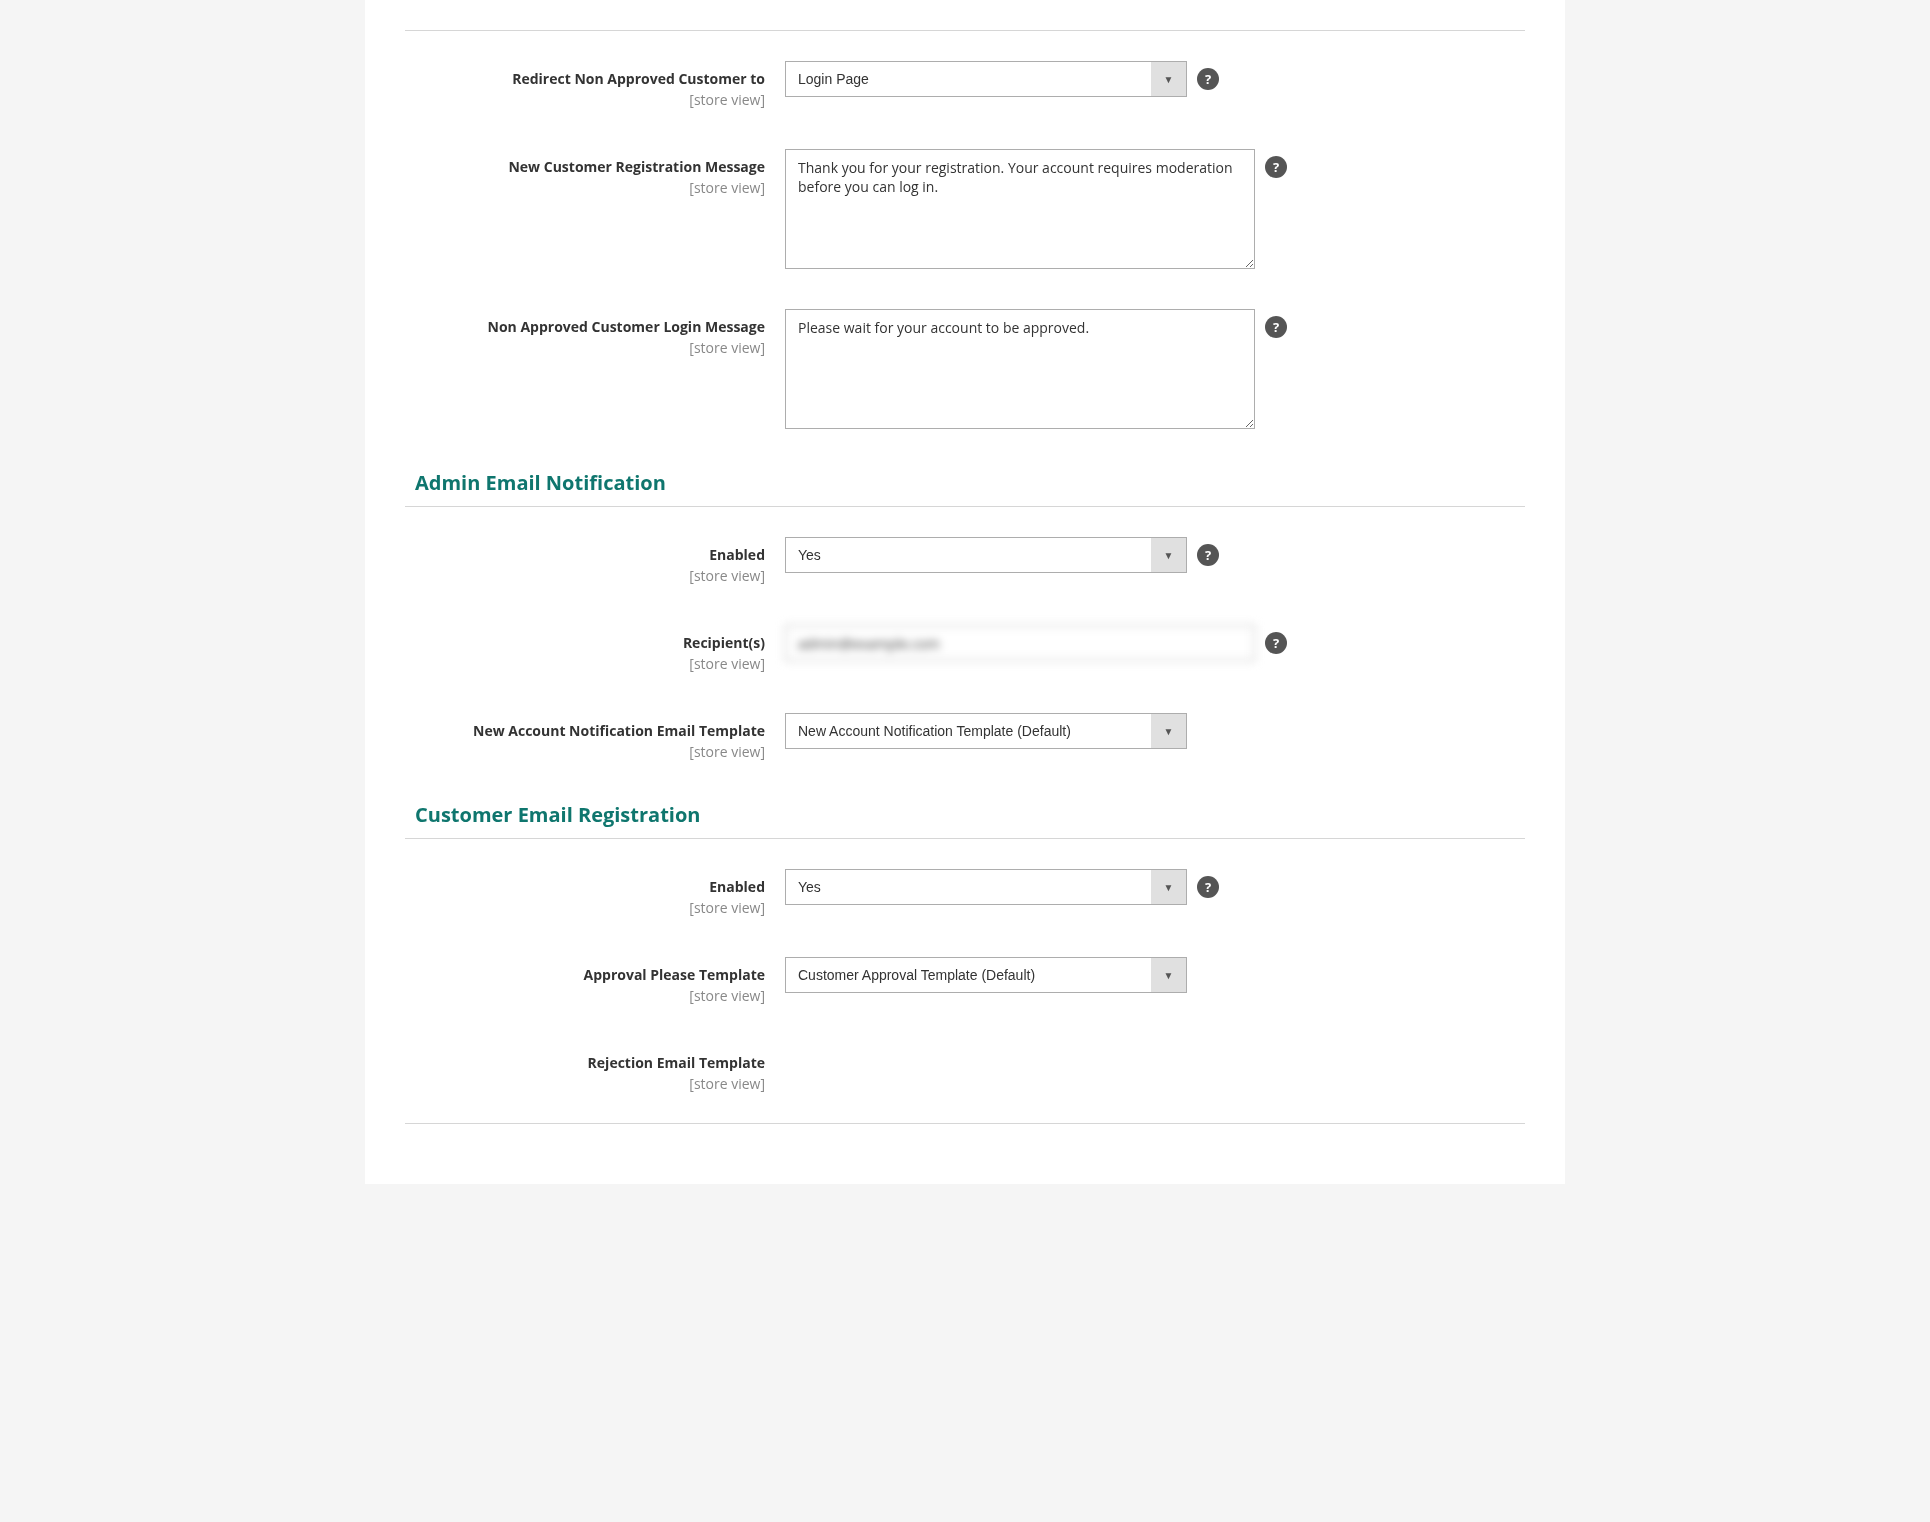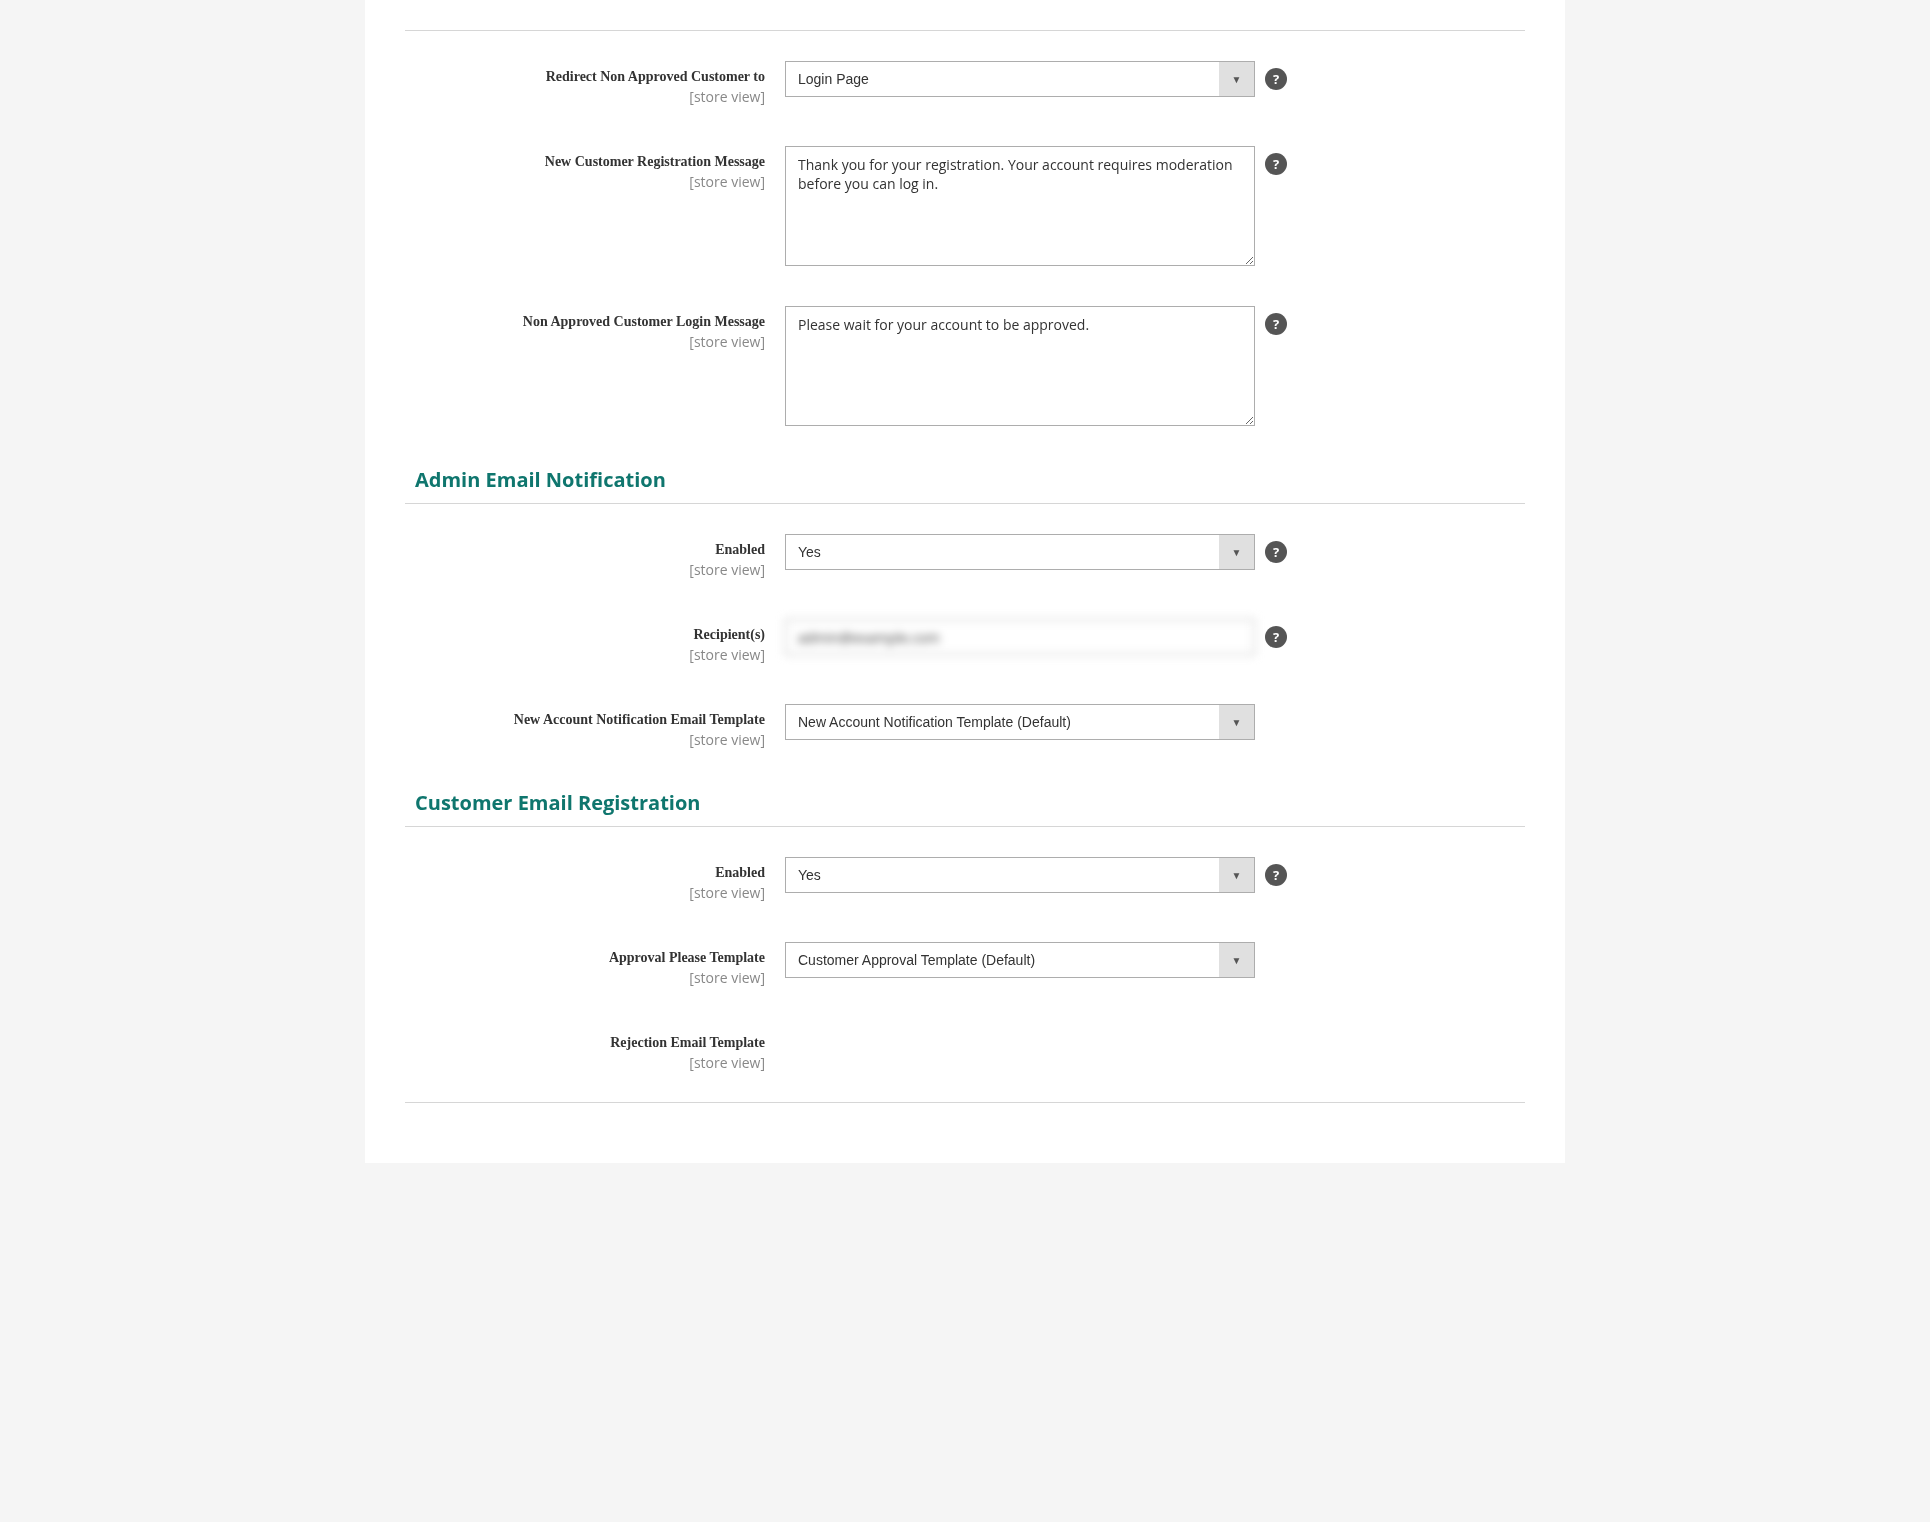--- a/index.html
+++ b/index.html
@@ -41,40 +41,39 @@
       text-align: right;
       padding-right: 20px;
       padding-top: 8px;
     }
 
     .form-label-col .label-text {
       font-weight: 700;
       font-size: 14px;
       color: #333;
       display: block;
-      font-family: Liberation Serif, serif;
     }
 
     .form-label-col .store-view {
       font-size: 14px;
       color: #888;
       display: block;
       margin-top: 2px;
     }
 
     .form-control-col {
       display: flex;
       align-items: flex-start;
       flex: 1;
     }
 
     .select-wrapper {
       position: relative;
       display: inline-block;
-      width: 470px;
+      width: 402px;
     }
 
     .select-wrapper select {
       width: 100%;
       height: 36px;
       padding: 6px 36px 6px 12px;
       border: 1px solid #adadad;
       border-radius: 0;
       background: #fff;
       font-size: 14px;

